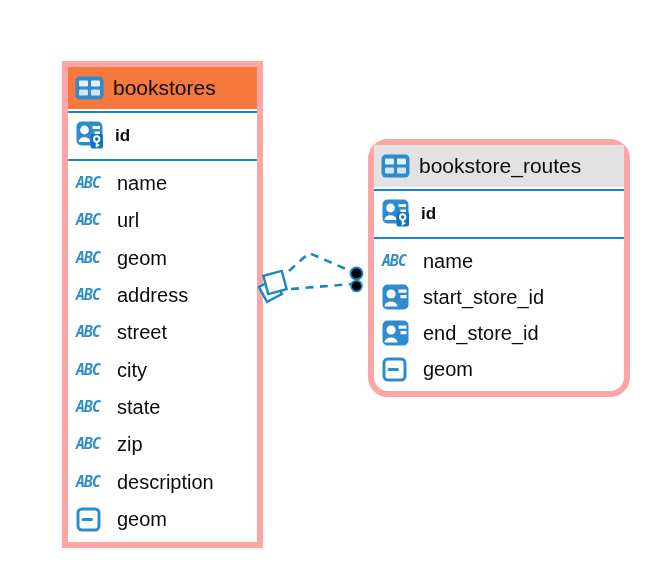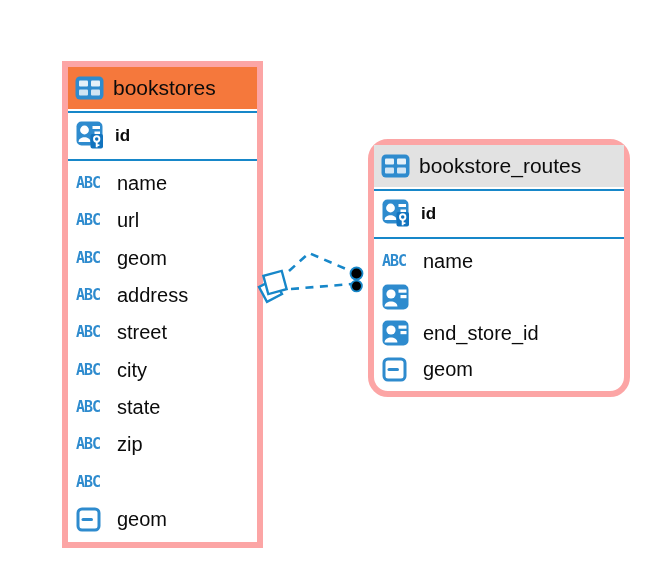--- a/index.html
+++ b/index.html
@@ -23,21 +23,21 @@
     padding-left:8px;font-size:17px;font-weight:bold;
   }
   .cols{flex:1;display:flex;flex-direction:column;padding:2px 0 4px;}
   .col-row{
     flex:1;display:flex;align-items:center;gap:8px;
     padding-left:8px;font-size:20px;white-space:nowrap;
   }
   .icon-slot{flex:0 0 33px;display:flex;align-items:center;}
   .abc{
     font-family:"DejaVu Sans Mono",monospace;font-weight:700;font-size:15px;
-    color:#2E8BCE;letter-spacing:-1px;line-height:1;
+    color:#2E8BCE;letter-spacing:-1px;line-height:1;font-style:italic;
   }
   .overlay{
     position:absolute;left:0;top:0;width:654px;height:570px;
     pointer-events:none;z-index:5;
   }
   .dash-link{fill:none;stroke:#1787C9;stroke-width:2.6;stroke-dasharray:8 6.5;}
   svg.glyph{display:block;}
 </style>
 </head>
 <body>
@@ -121,20 +121,21 @@
       <div class="col-row">
         <span class="icon-slot">
             <span class="abc">ABC</span>
           </span>
         <span>zip</span>
       </div>
       <div class="col-row">
         <span class="icon-slot">
             <span class="abc">ABC</span>
           </span>
+        <span>description</span>
       </div>
       <div class="col-row">
         <span class="icon-slot">
           <svg class="glyph" width="25" height="25" viewBox="0 0 25 25">
             <rect x="2" y="2" width="21" height="21" rx="4" fill="#fff" stroke="#2E8BCE" stroke-width="3"></rect>
             <line x1="7" y1="12.5" x2="15.5" y2="12.5" stroke="#2E8BCE" stroke-width="3" stroke-linecap="round"></line>
           </svg>
         </span>
         <span>geom</span>
       </div>
@@ -182,20 +183,21 @@
       <div class="col-row">
         <span class="icon-slot">
           <svg class="glyph" width="27" height="26" viewBox="0 0 27 26">
             <rect x="0.5" y="0.5" width="26" height="25" rx="5" fill="#2E8BCE"></rect>
             <circle cx="9" cy="10" r="4.6" fill="#fff"></circle>
             <path d="M2.6,22.5 C2.6,15.8 15.4,15.8 15.4,22.5 Z" fill="#fff"></path>
             <rect x="16.5" y="5.5" width="8" height="3.2" fill="#fff"></rect>
             <rect x="18.5" y="11" width="6" height="3.2" fill="#fff"></rect>
           </svg>
         </span>
+        <span>start_store_id</span>
       </div>
       <div class="col-row">
         <span class="icon-slot">
           <svg class="glyph" width="27" height="26" viewBox="0 0 27 26">
             <rect x="0.5" y="0.5" width="26" height="25" rx="5" fill="#2E8BCE"></rect>
             <circle cx="9" cy="10" r="4.6" fill="#fff"></circle>
             <path d="M2.6,22.5 C2.6,15.8 15.4,15.8 15.4,22.5 Z" fill="#fff"></path>
             <rect x="16.5" y="5.5" width="8" height="3.2" fill="#fff"></rect>
             <rect x="18.5" y="11" width="6" height="3.2" fill="#fff"></rect>
           </svg>

